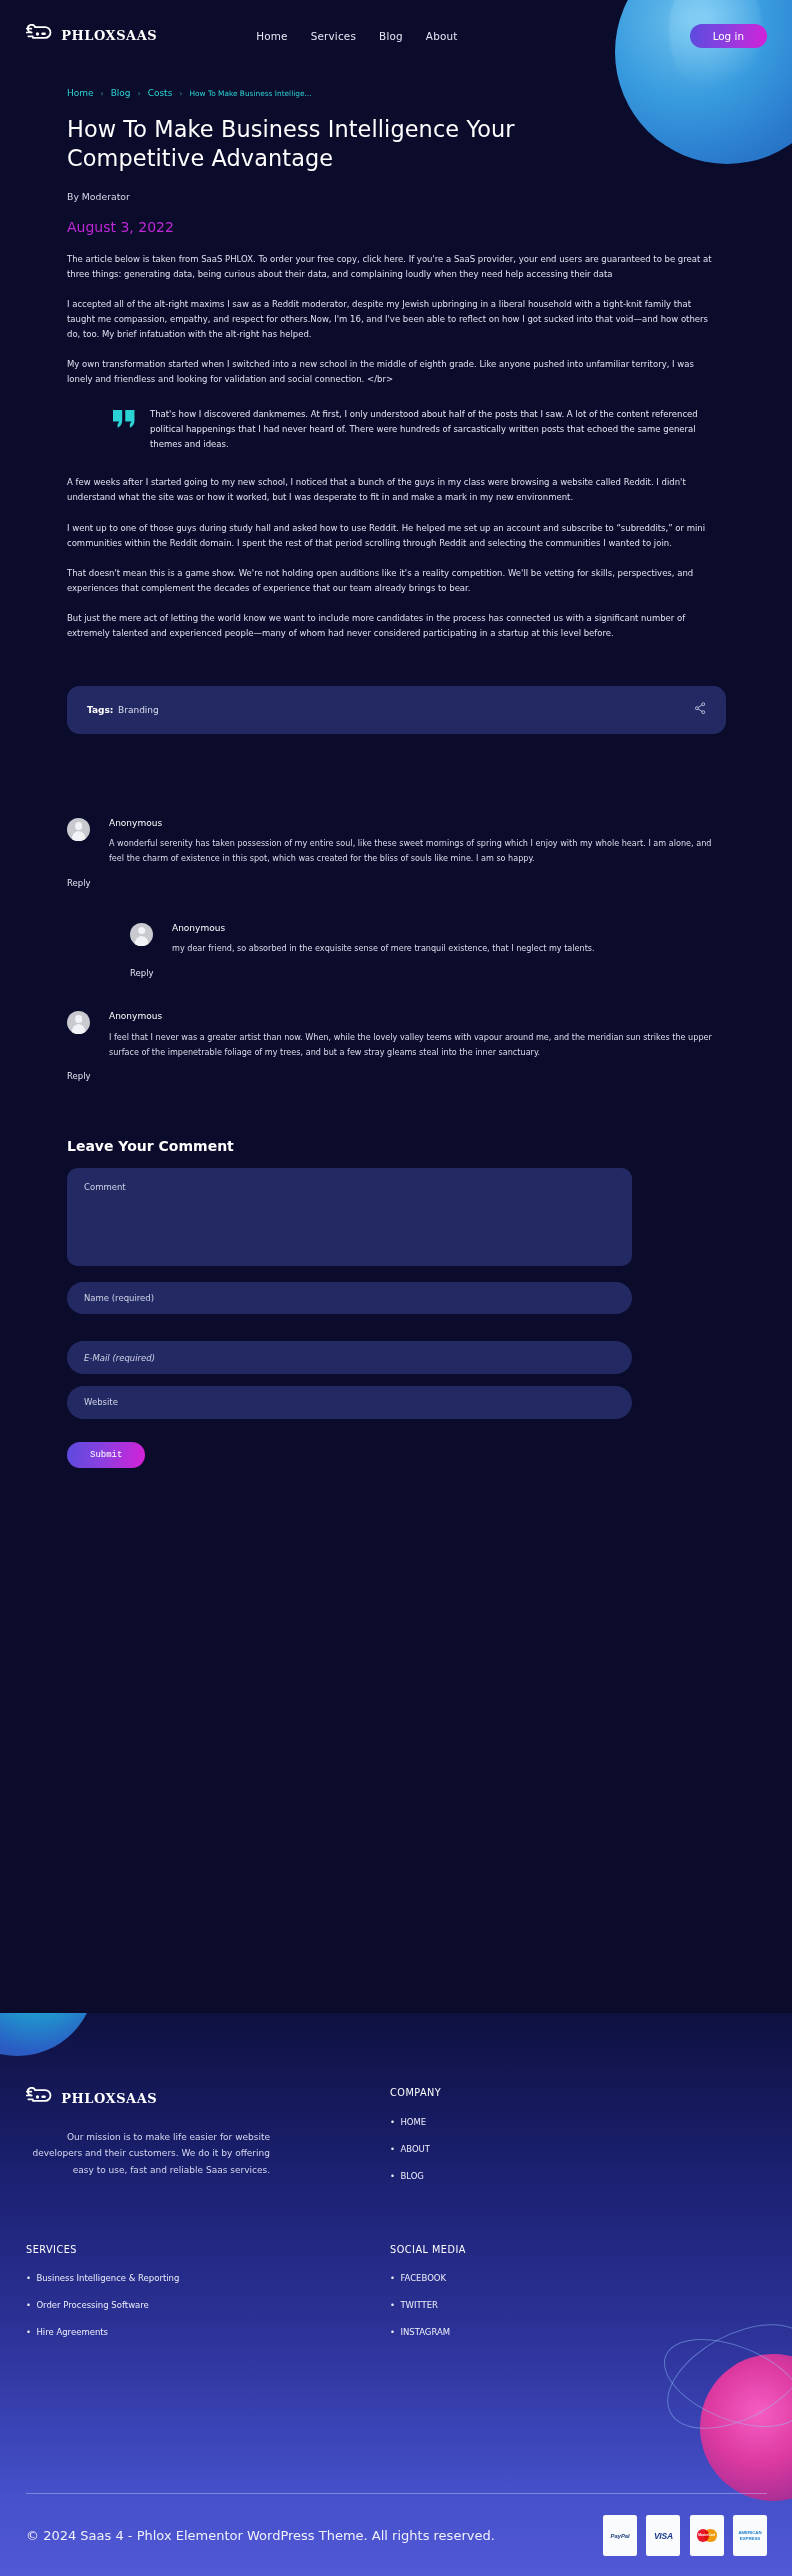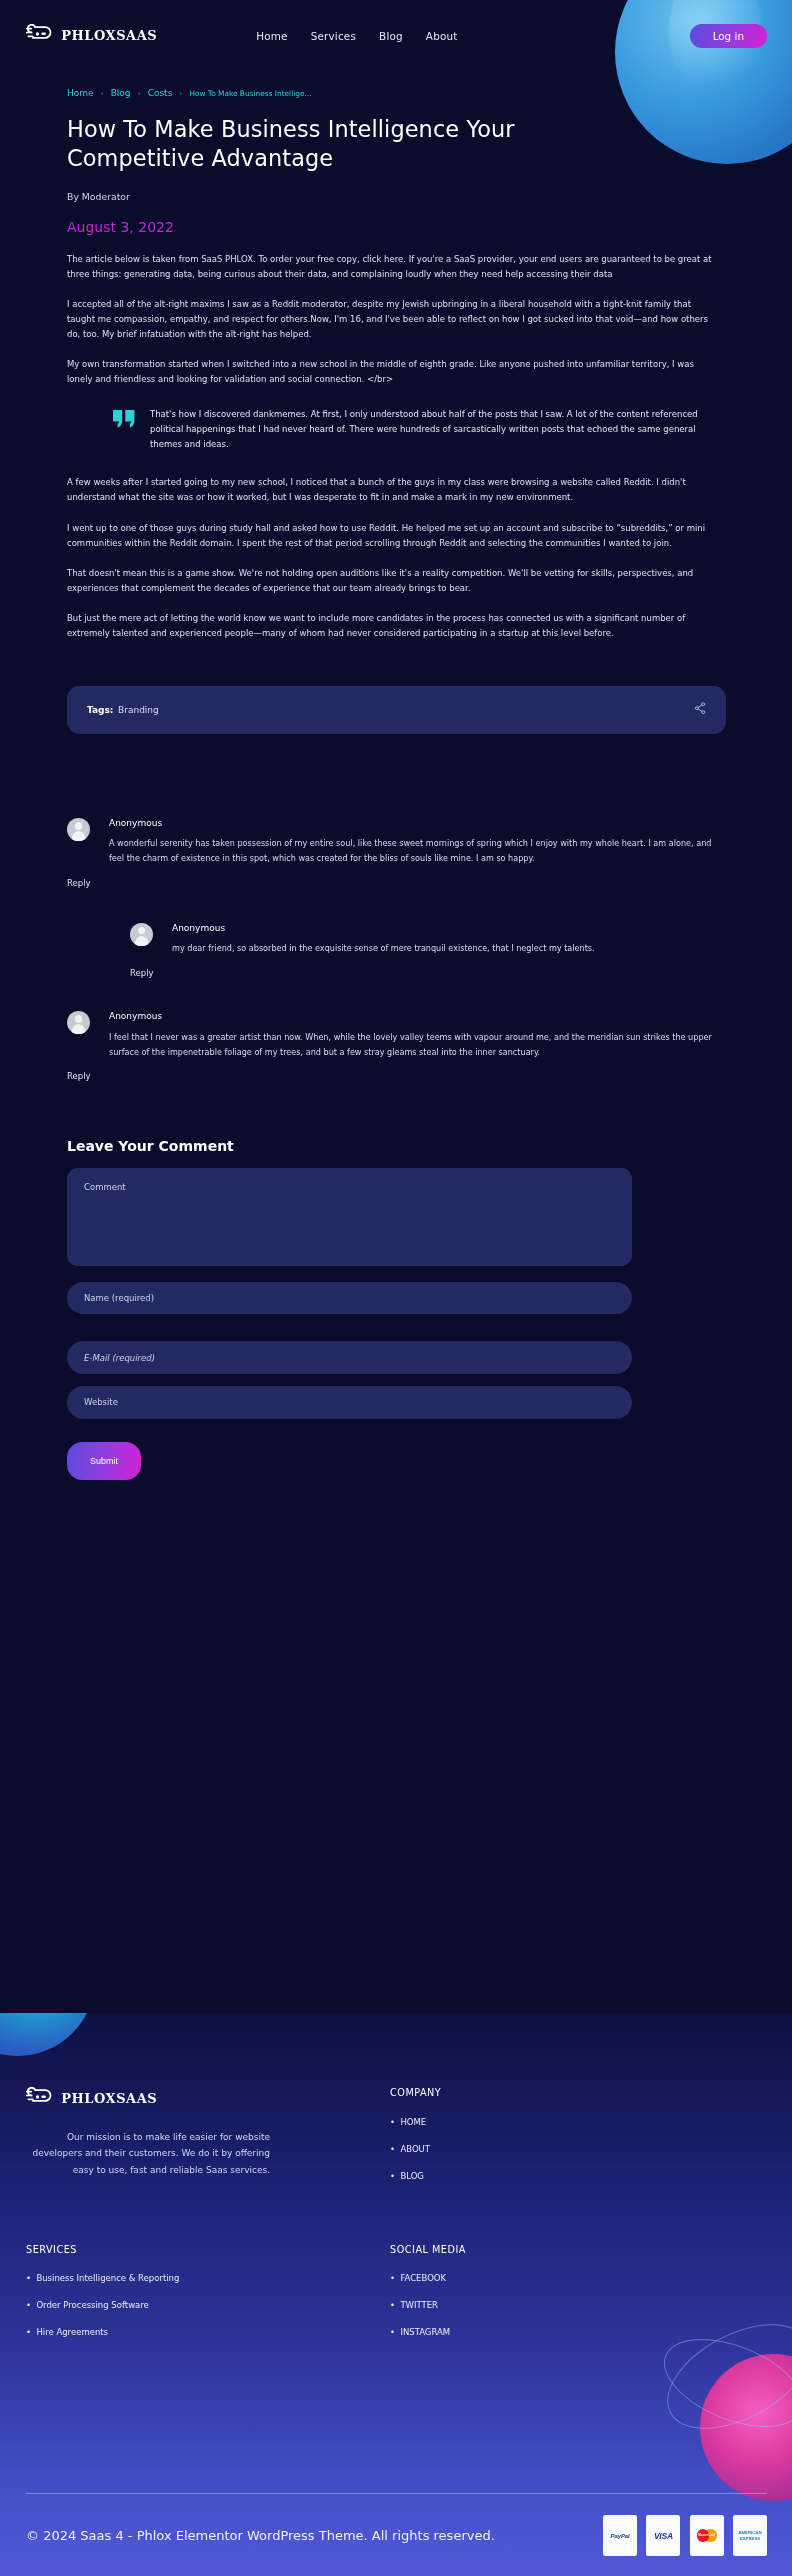--- a/index.html
+++ b/index.html
@@ -131,22 +131,22 @@
     padding:12.4px 17px; outline:none; display:block;
   }
   #comment-textarea { margin-top:14px; height:98px; resize:none; line-height:1.5; border-radius:10.8px; }
   #name-field   { margin-top:15.5px; height:32.5px; border-radius:17px; }
   #email-field  { margin-top:27px; height:32.5px; border-radius:17px;font-style:italic; }
   #website-field{ margin-top:12.4px; height:32.5px; border-radius:17px; }
   .field::placeholder { color:#cfd2e6; opacity:1; }
   #submit-button {
     margin-top:23px; border:none; cursor:pointer; color:#fff;
     background:linear-gradient(100deg,#5b4bdd 0%,#8a3fe0 45%,#d521d6 100%);
-    font-size:9px; padding:14px 23px; border-radius:15.5px;
-    font-family:Liberation Sans, sans-serif;
+    font-size:9px; padding:8px 23px; border-radius:15.5px;
+    font-family:Liberation Mono, monospace;
   }
 
   
   #site-footer {
     position:absolute; left:0; top:2013px; width:793px; height:564px;
     background:linear-gradient(180deg,#0e1140 0%,#1b2070 28%,#2d3399 58%,#4550c9 85%,#5258d6 100%);
     z-index:3; overflow:hidden;
   }
   #footer-inner { position:relative; z-index:2; padding:74px 26px 0 26px; }
   #footer-grid { display:flex; }

